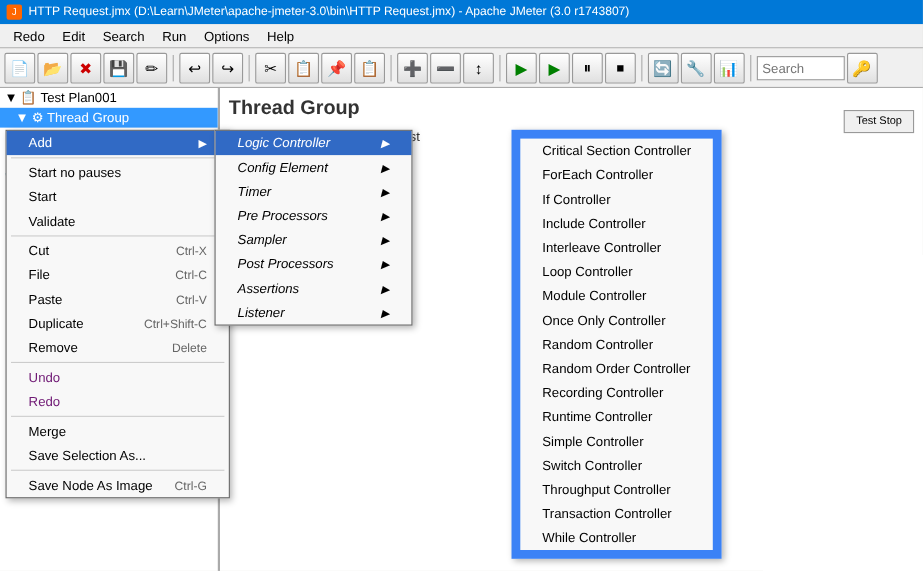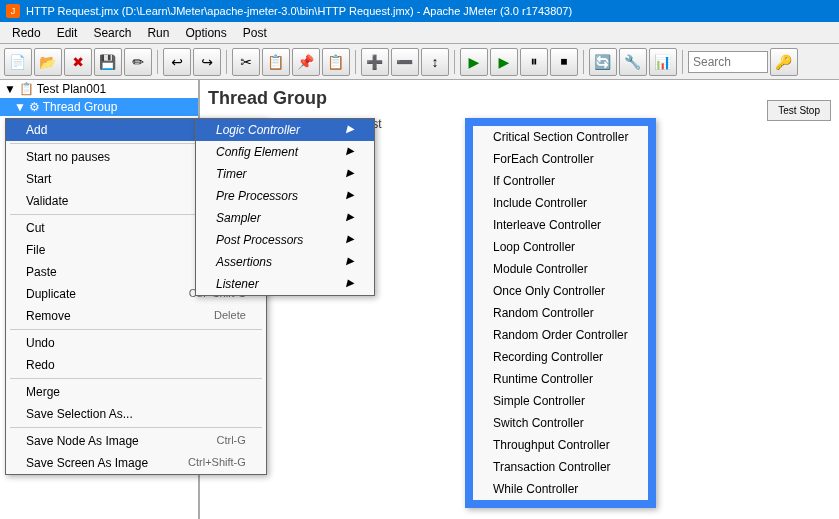--- a/index.html
+++ b/index.html
@@ -146,32 +146,31 @@
       box-shadow: 2px 2px 6px rgba(0,0,0,0.3);
       min-width: 180px;
       pointer-events: all;
       z-index: 200;
     }
     .ctx-item {
       padding: 4px 20px 4px 20px;
       cursor: pointer;
       display: flex;
       justify-content: space-between;
-      align-items: flex-start;
+      align-items: flex-end;
       color: #000;
       font-size: 12px;
       white-space: nowrap;
-      gap: 20px;
     }
     .ctx-item:hover, .ctx-item.active {
       background: #316ac5;
       color: white;
     }
     .ctx-item.disabled {
-      color: #000000;
+      color: #701a75;
       cursor: default;
     }
     .ctx-sep {
       border-top: 1px solid #ccc;
       margin: 2px 4px;
     }
     .ctx-shortcut {
       margin-left: 20px;
       color: #666;
       font-size: 11px;
@@ -229,21 +228,21 @@
   <span class="title-bar-icon">J</span>
   <span>HTTP Request.jmx (D:\Learn\JMeter\apache-jmeter-3.0\bin\HTTP Request.jmx) - Apache JMeter (3.0 r1743807)</span>
 </div>
 
 <div class="menu-bar">
   <span class="menu-item">Redo</span>
   <span class="menu-item">Edit</span>
   <span class="menu-item">Search</span>
   <span class="menu-item">Run</span>
   <span class="menu-item">Options</span>
-  <span class="menu-item">Post</span>
+  <span class="menu-item">Help</span>
 </div>
 
 <div class="toolbar">
   <button class="toolbar-btn" title="New">📄</button>
   <button class="toolbar-btn" title="Open">📂</button>
   <button class="toolbar-btn" title="Save" style="color:#cc0000;">✖</button>
   <button class="toolbar-btn" title="Save">💾</button>
   <button class="toolbar-btn" title="Edit">✏</button>
   <div class="toolbar-sep"></div>
   <button class="toolbar-btn" title="Undo">↩</button>
@@ -399,24 +398,20 @@
         <span>Merge</span>
       </div>
       <div class="ctx-item">
         <span>Save Selection As...</span>
       </div>
       <div class="ctx-sep"></div>
       <div class="ctx-item">
         <span>Save Node As Image</span>
         <span class="ctx-shortcut">Ctrl-G</span>
       </div>
-      <div class="ctx-item">
-        <span>Save Screen As Image</span>
-        <span class="ctx-shortcut">Ctrl+Shift-G</span>
-      </div>
     </div>
 
     <div class="ctx-menu submenu1">
       <div class="ctx-item active">
         <span>Logic Controller</span>
         <span class="ctx-arrow">▶</span>
       </div>
       <div class="ctx-item">
         <span>Config Element</span>
         <span class="ctx-arrow">▶</span>

